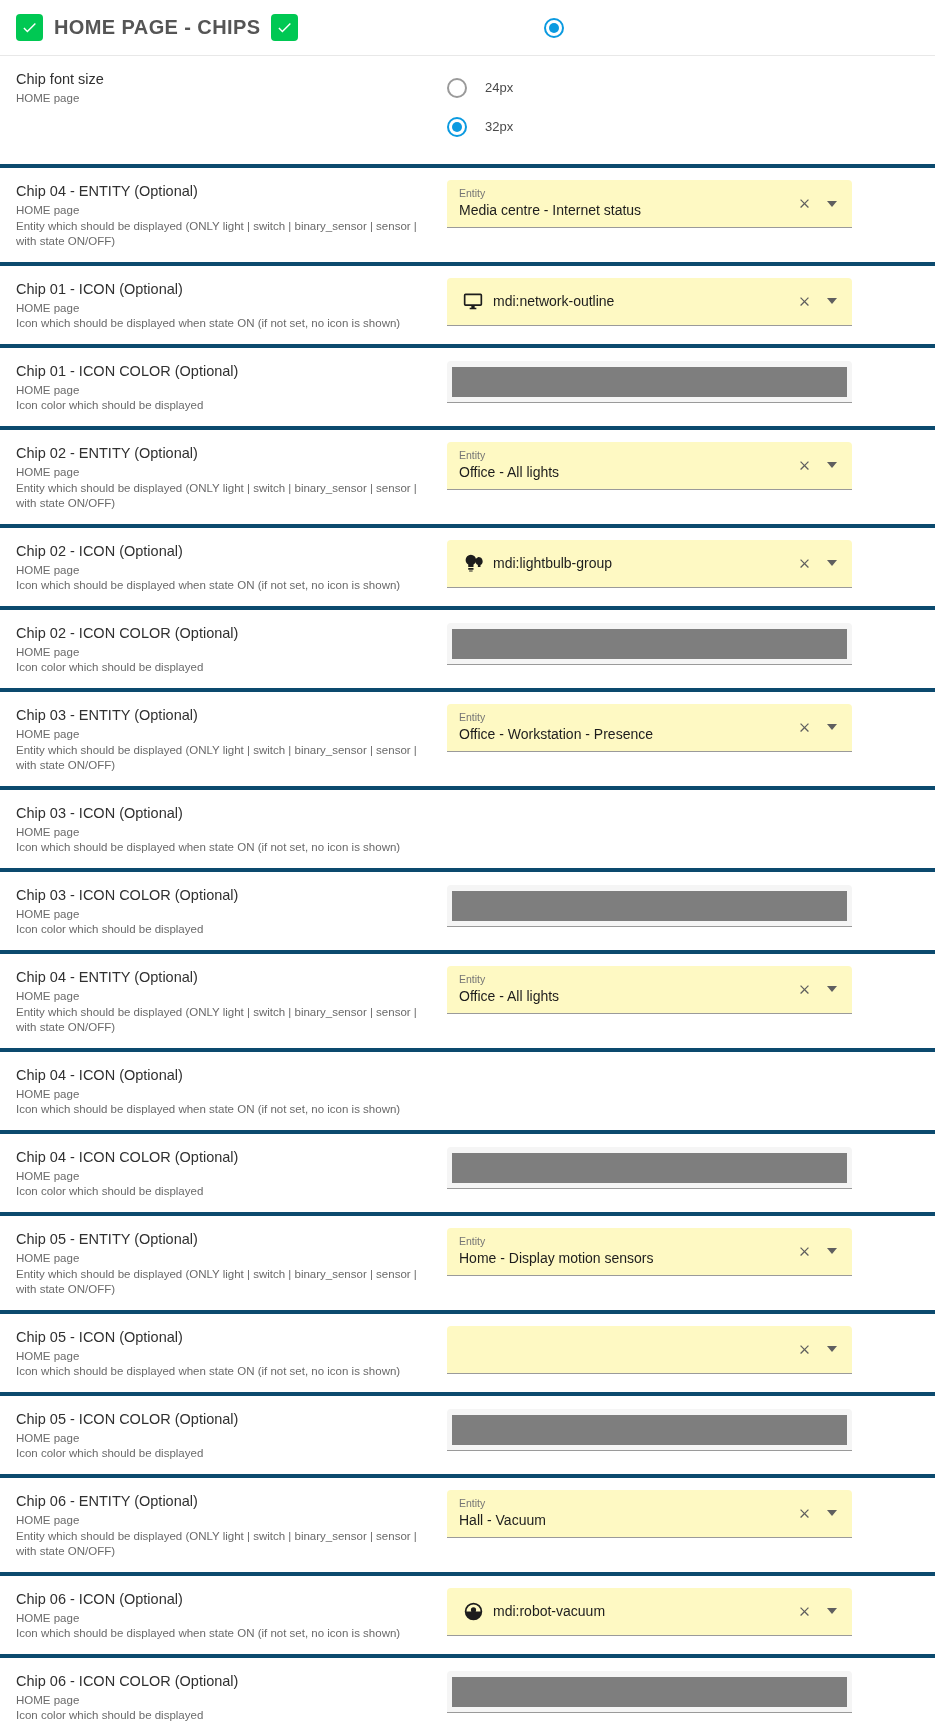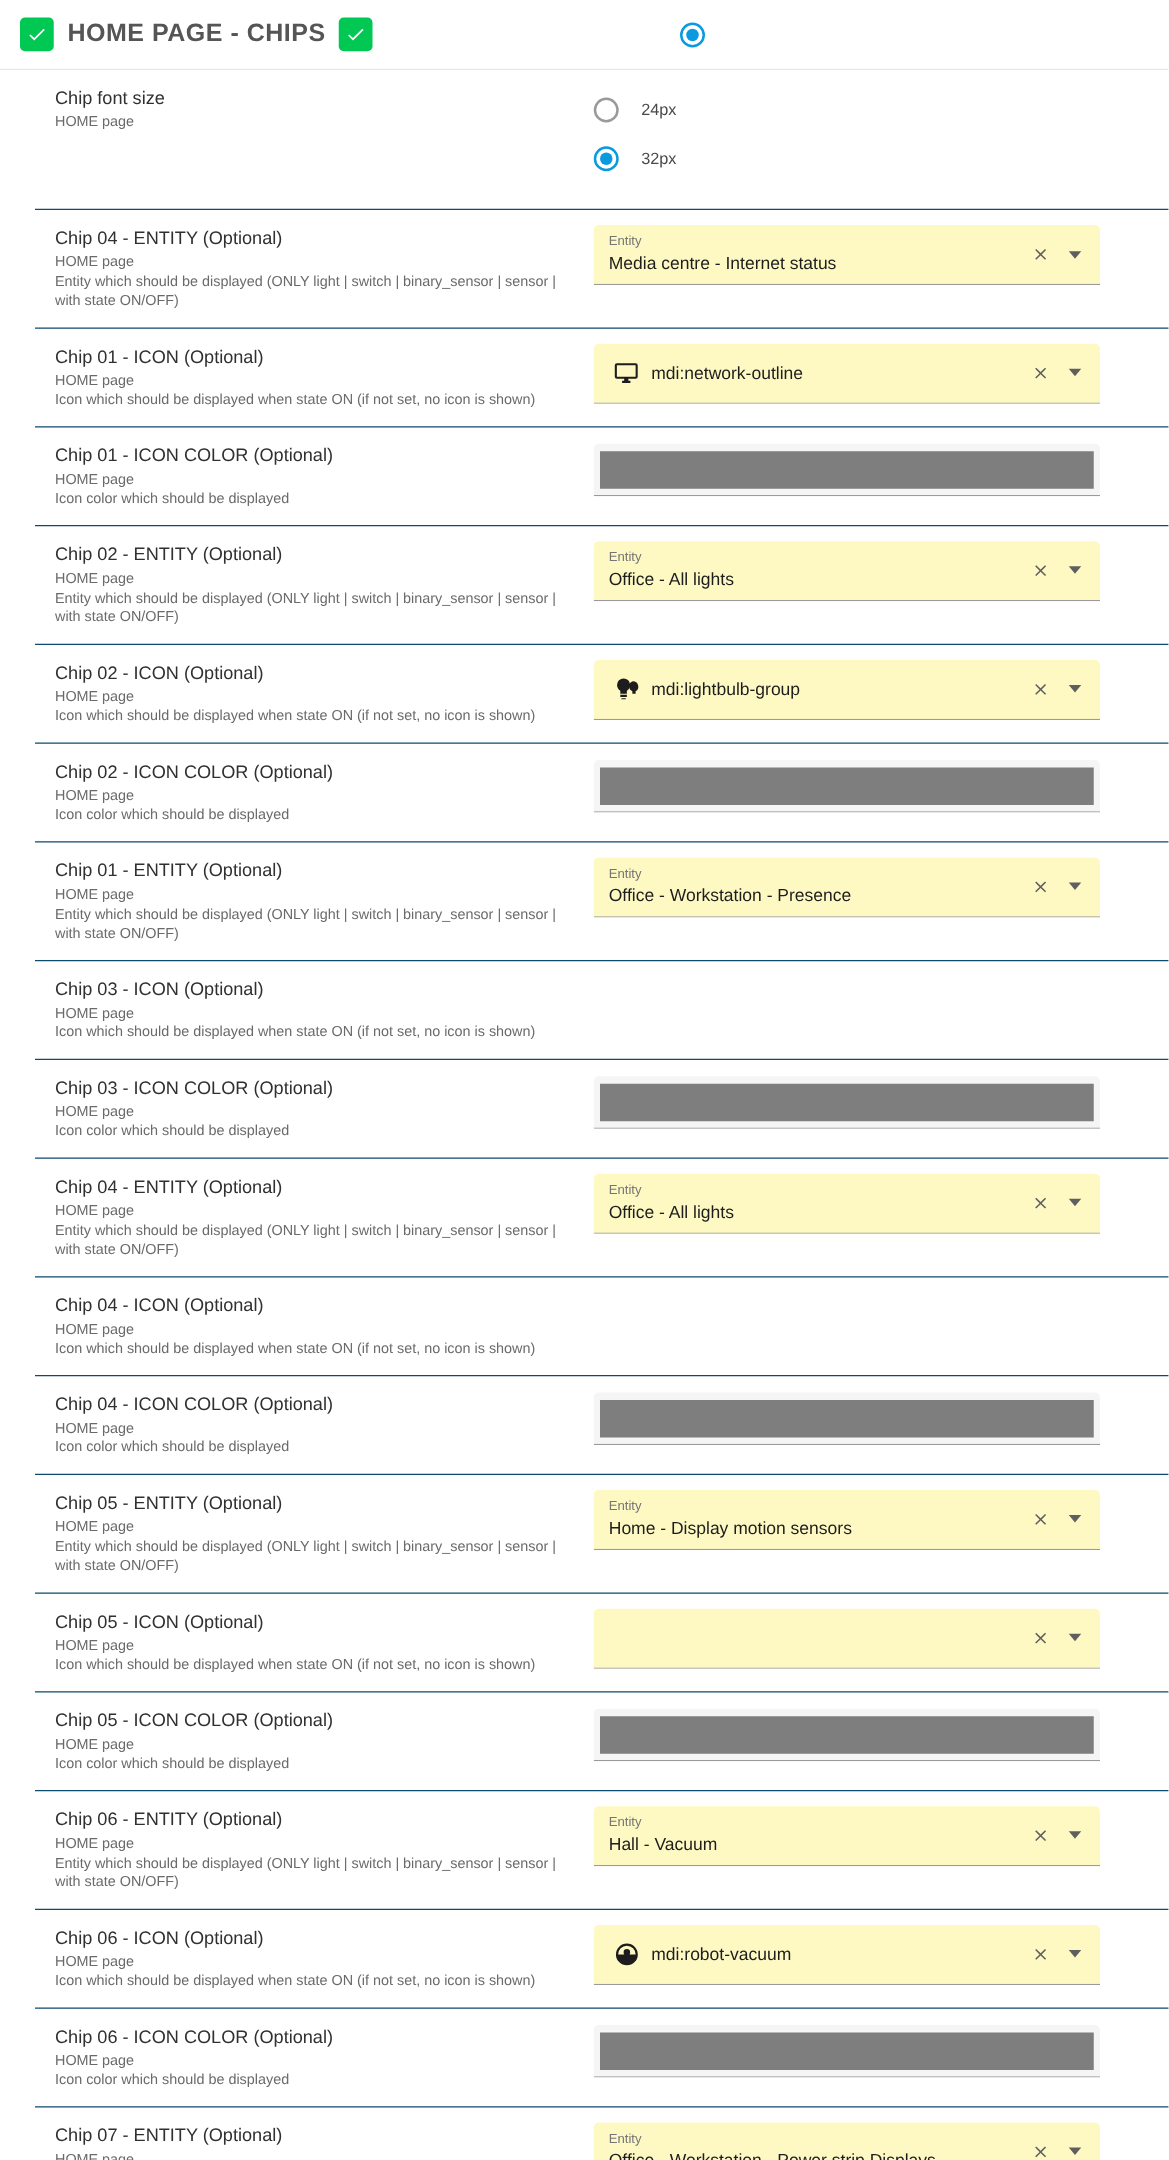--- a/index.html
+++ b/index.html
@@ -65,24 +65,23 @@
     width: 10px; height: 10px;
     margin: -5px 0 0 -5px;
     border-radius: 50%;
     background: #0b9ae0;
   }
 
   
   .row {
     display: flex;
     align-items: flex-start;
-    border-bottom: 1px solid #0c4a6e;
+    border-bottom: 4px solid #0c4a6e;
     padding: 12px 16px;
     min-height: 68px;
-    margin-left: 28px;
   }
   .row.tall { min-height: 78px; }
   .row-left {
     width: 415px;
     flex: 0 0 415px;
     padding-top: 2px;
   }
   .row-right {
     flex: 1 1 auto;
     padding-left: 16px;
@@ -349,21 +348,21 @@
           <div class="sub">Icon color which should be displayed</div>
         </div>
         <div class="row-right">
           <div class="swatch-wrap">
             <div class="swatch" style="background: rgb(126, 126, 126);"></div>
           </div>
         </div>
       </div>
       <div class="row tall">
         <div class="row-left">
-          <div class="lbl">Chip 01 - ENTITY (Optional)</div>
+          <div class="lbl">Chip 03 - ENTITY (Optional)</div>
           <div class="sub">HOME page</div>
           <div class="sub">Entity which should be displayed (ONLY light | switch | binary_sensor | sensor | with state ON/OFF)</div>
         </div>
         <div class="row-right">
           <div class="field">
             <div class="texts">
               <div class="flabel">Entity</div>
               <div class="fvalue">Office - Workstation - Presence</div>
             </div>
             <span class="clear">

